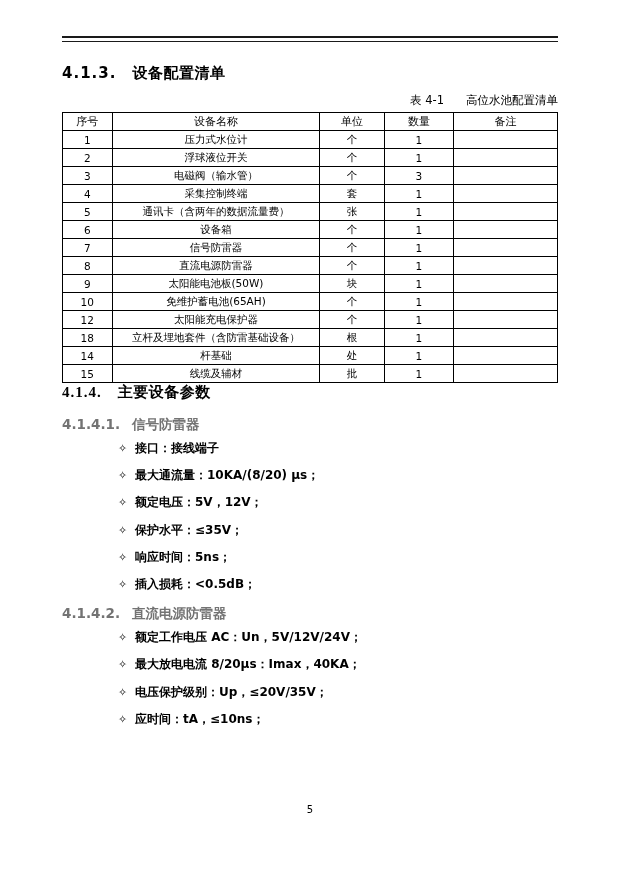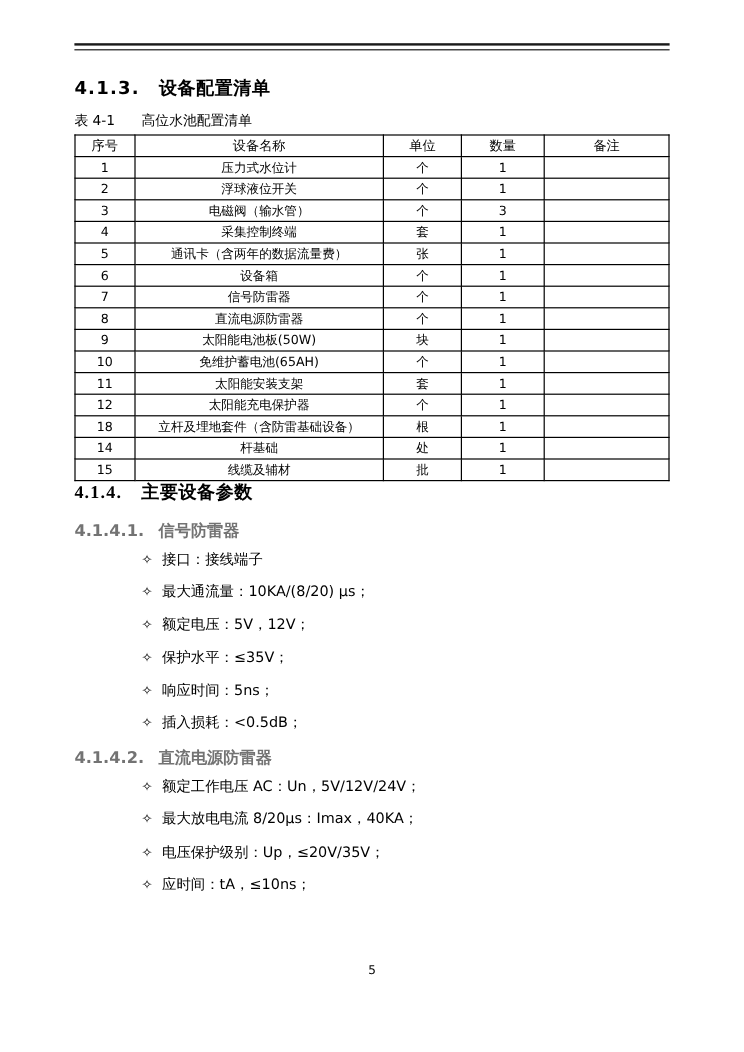--- a/index.html
+++ b/index.html
@@ -49,21 +49,21 @@
     font-size: 13.5px;
     font-weight: bold;
     margin: 14px 0 8px 0;
     color: #737373;
   }
   h3.subheading .sp {
     display: inline-block;
     width: 12px;
   }
   .table-caption {
-    text-align: left;
+    text-align: right;
     font-family: "DejaVu Sans", "Liberation Sans", sans-serif;
     font-size: 11.5px;
     margin: 2px 0 4px 0;
     color: #000;
   }
   .table-caption .gap {
     display: inline-block;
     width: 22px;
   }
   table.equip {
@@ -94,20 +94,21 @@
     margin: 0;
     padding: 0 0 0 56px;
   }
   ul.params li {
     font-family: "DejaVu Sans", "Liberation Sans", sans-serif;
     font-size: 12px;
     color: #000;
     margin: 0 0 14px 0;
     line-height: 1.1;
     white-space: nowrap;
+    font-weight: bold;
   }
   ul.params li .bullet {
     display: inline-block;
     width: 17px;
     font-size: 11px;
   }
   .page-number {
     position: absolute;
     bottom: 62px;
     left: 0;
@@ -215,27 +216,20 @@
         <td></td>
       </tr>
       <tr>
         <td>10</td>
         <td>免维护蓄电池(65AH)</td>
         <td>个</td>
         <td>1</td>
         <td></td>
       </tr>
       <tr>
-        <td>11</td>
-        <td>太阳能安装支架</td>
-        <td>套</td>
-        <td>1</td>
-        <td></td>
-      </tr>
-      <tr>
         <td>12</td>
         <td>太阳能充电保护器</td>
         <td>个</td>
         <td>1</td>
         <td></td>
       </tr>
       <tr>
         <td>18</td>
         <td>立杆及埋地套件（含防雷基础设备）</td>
         <td>根</td>

